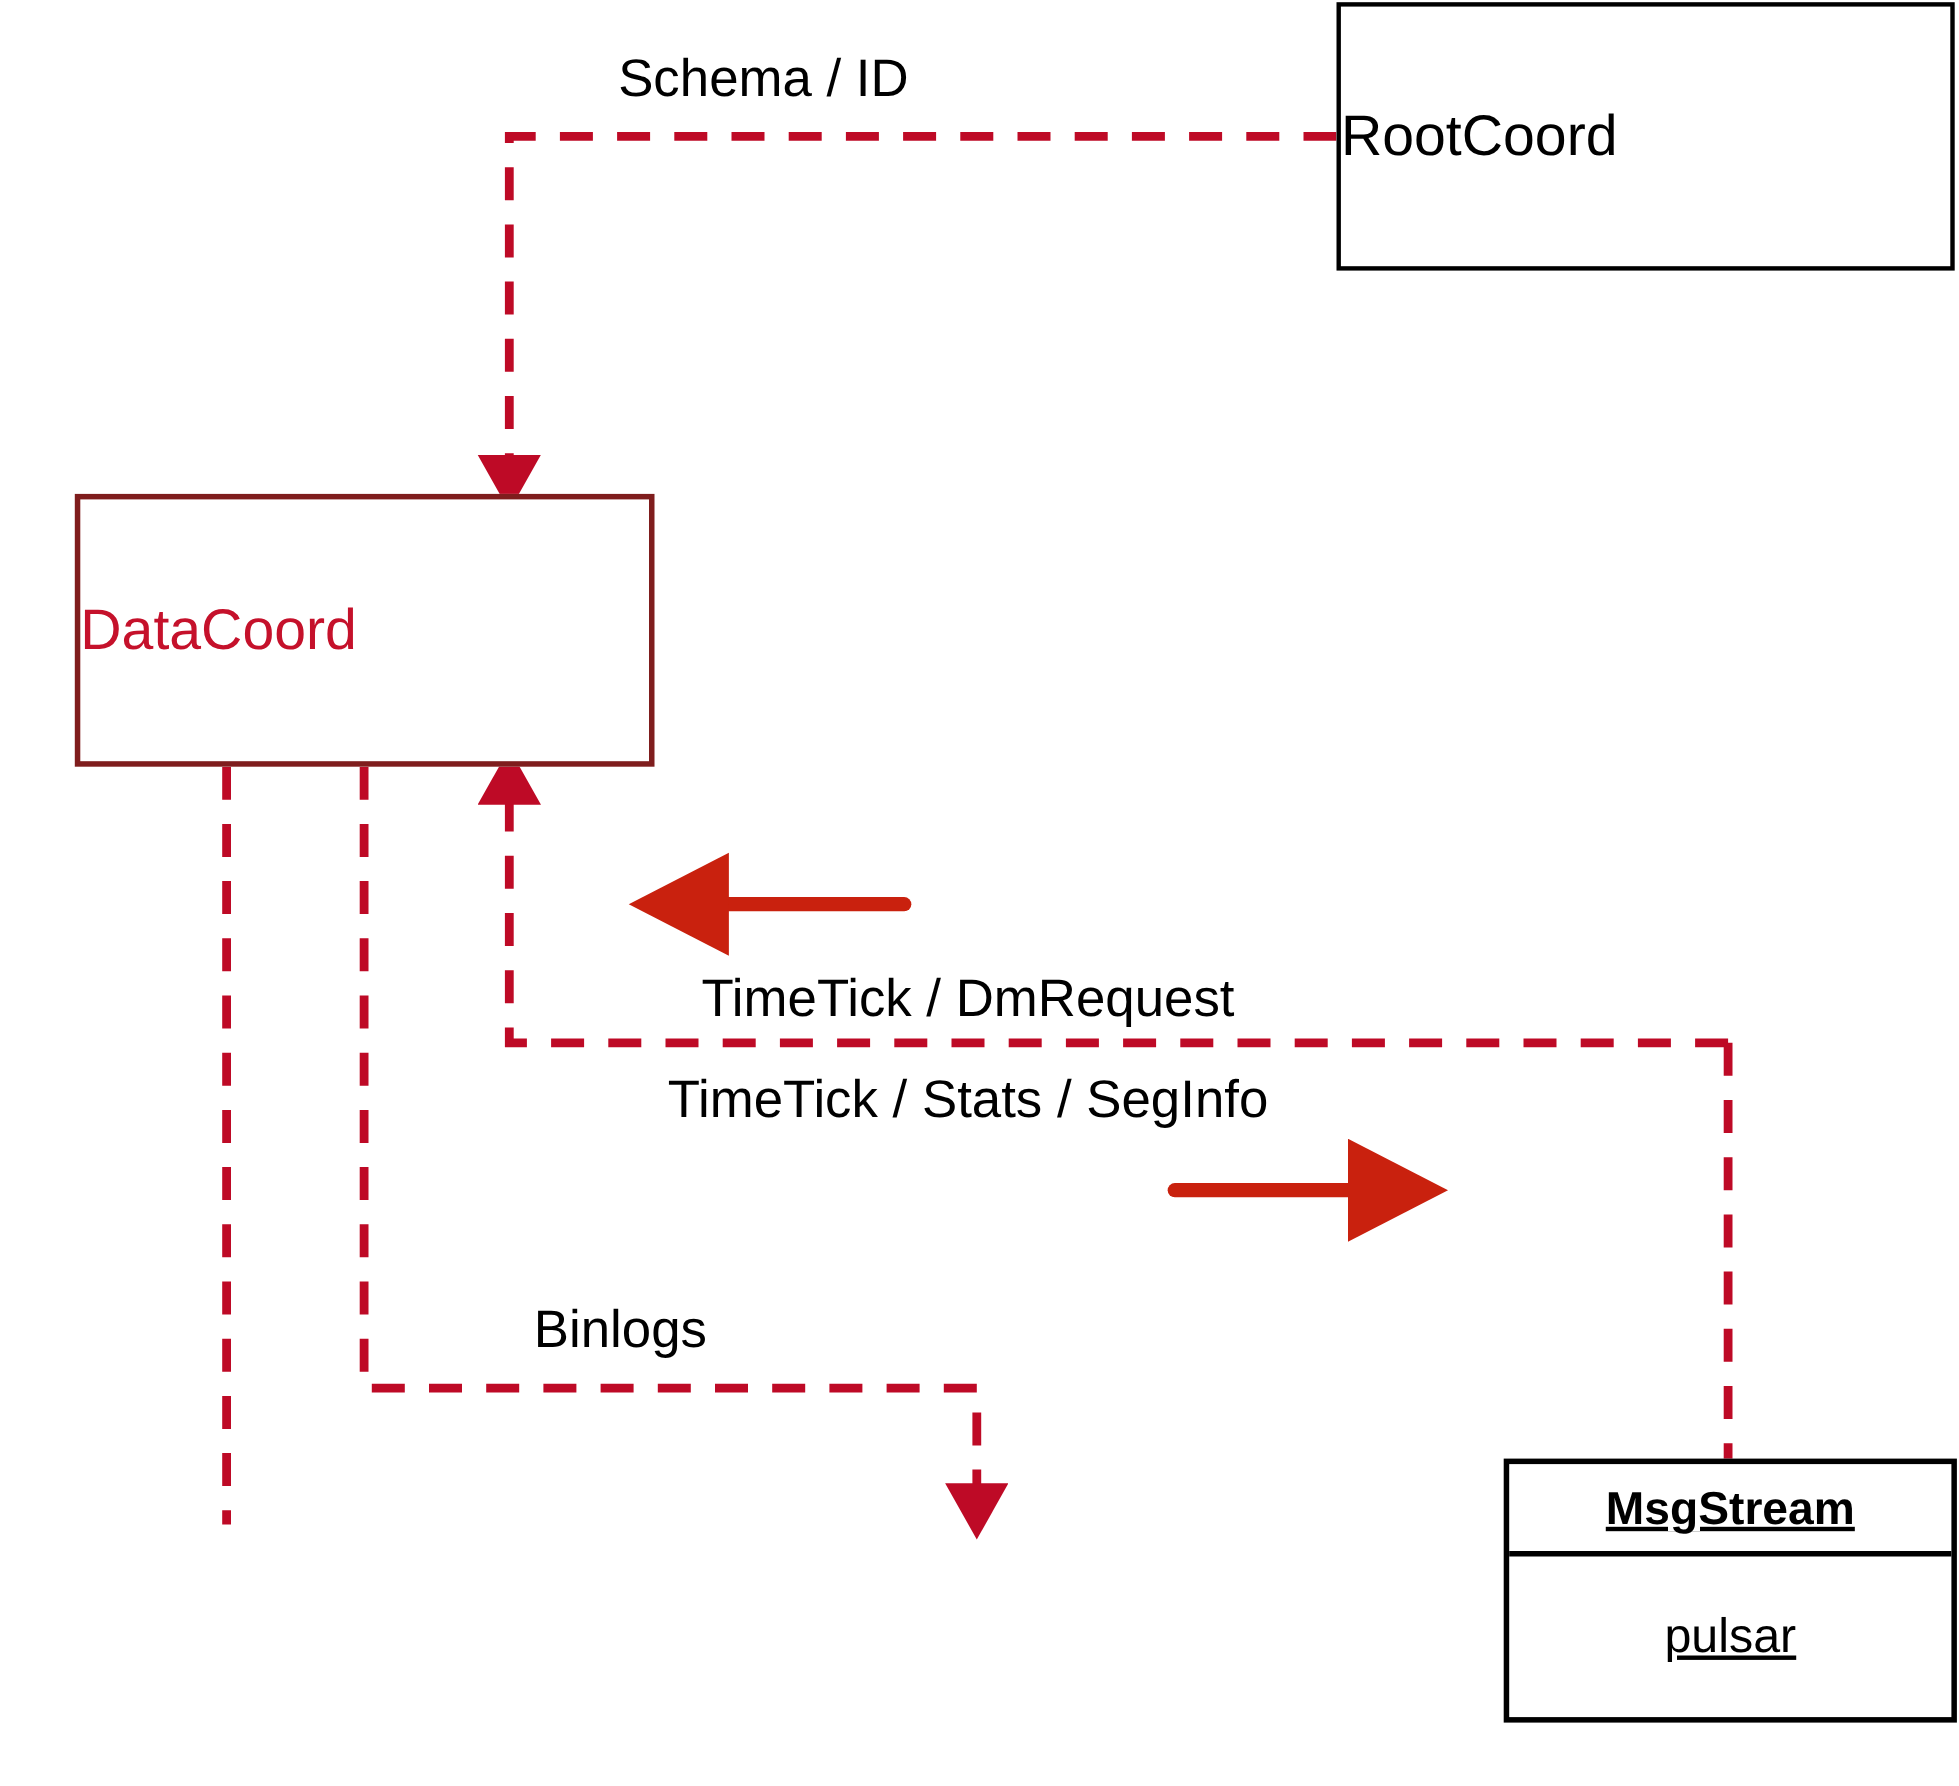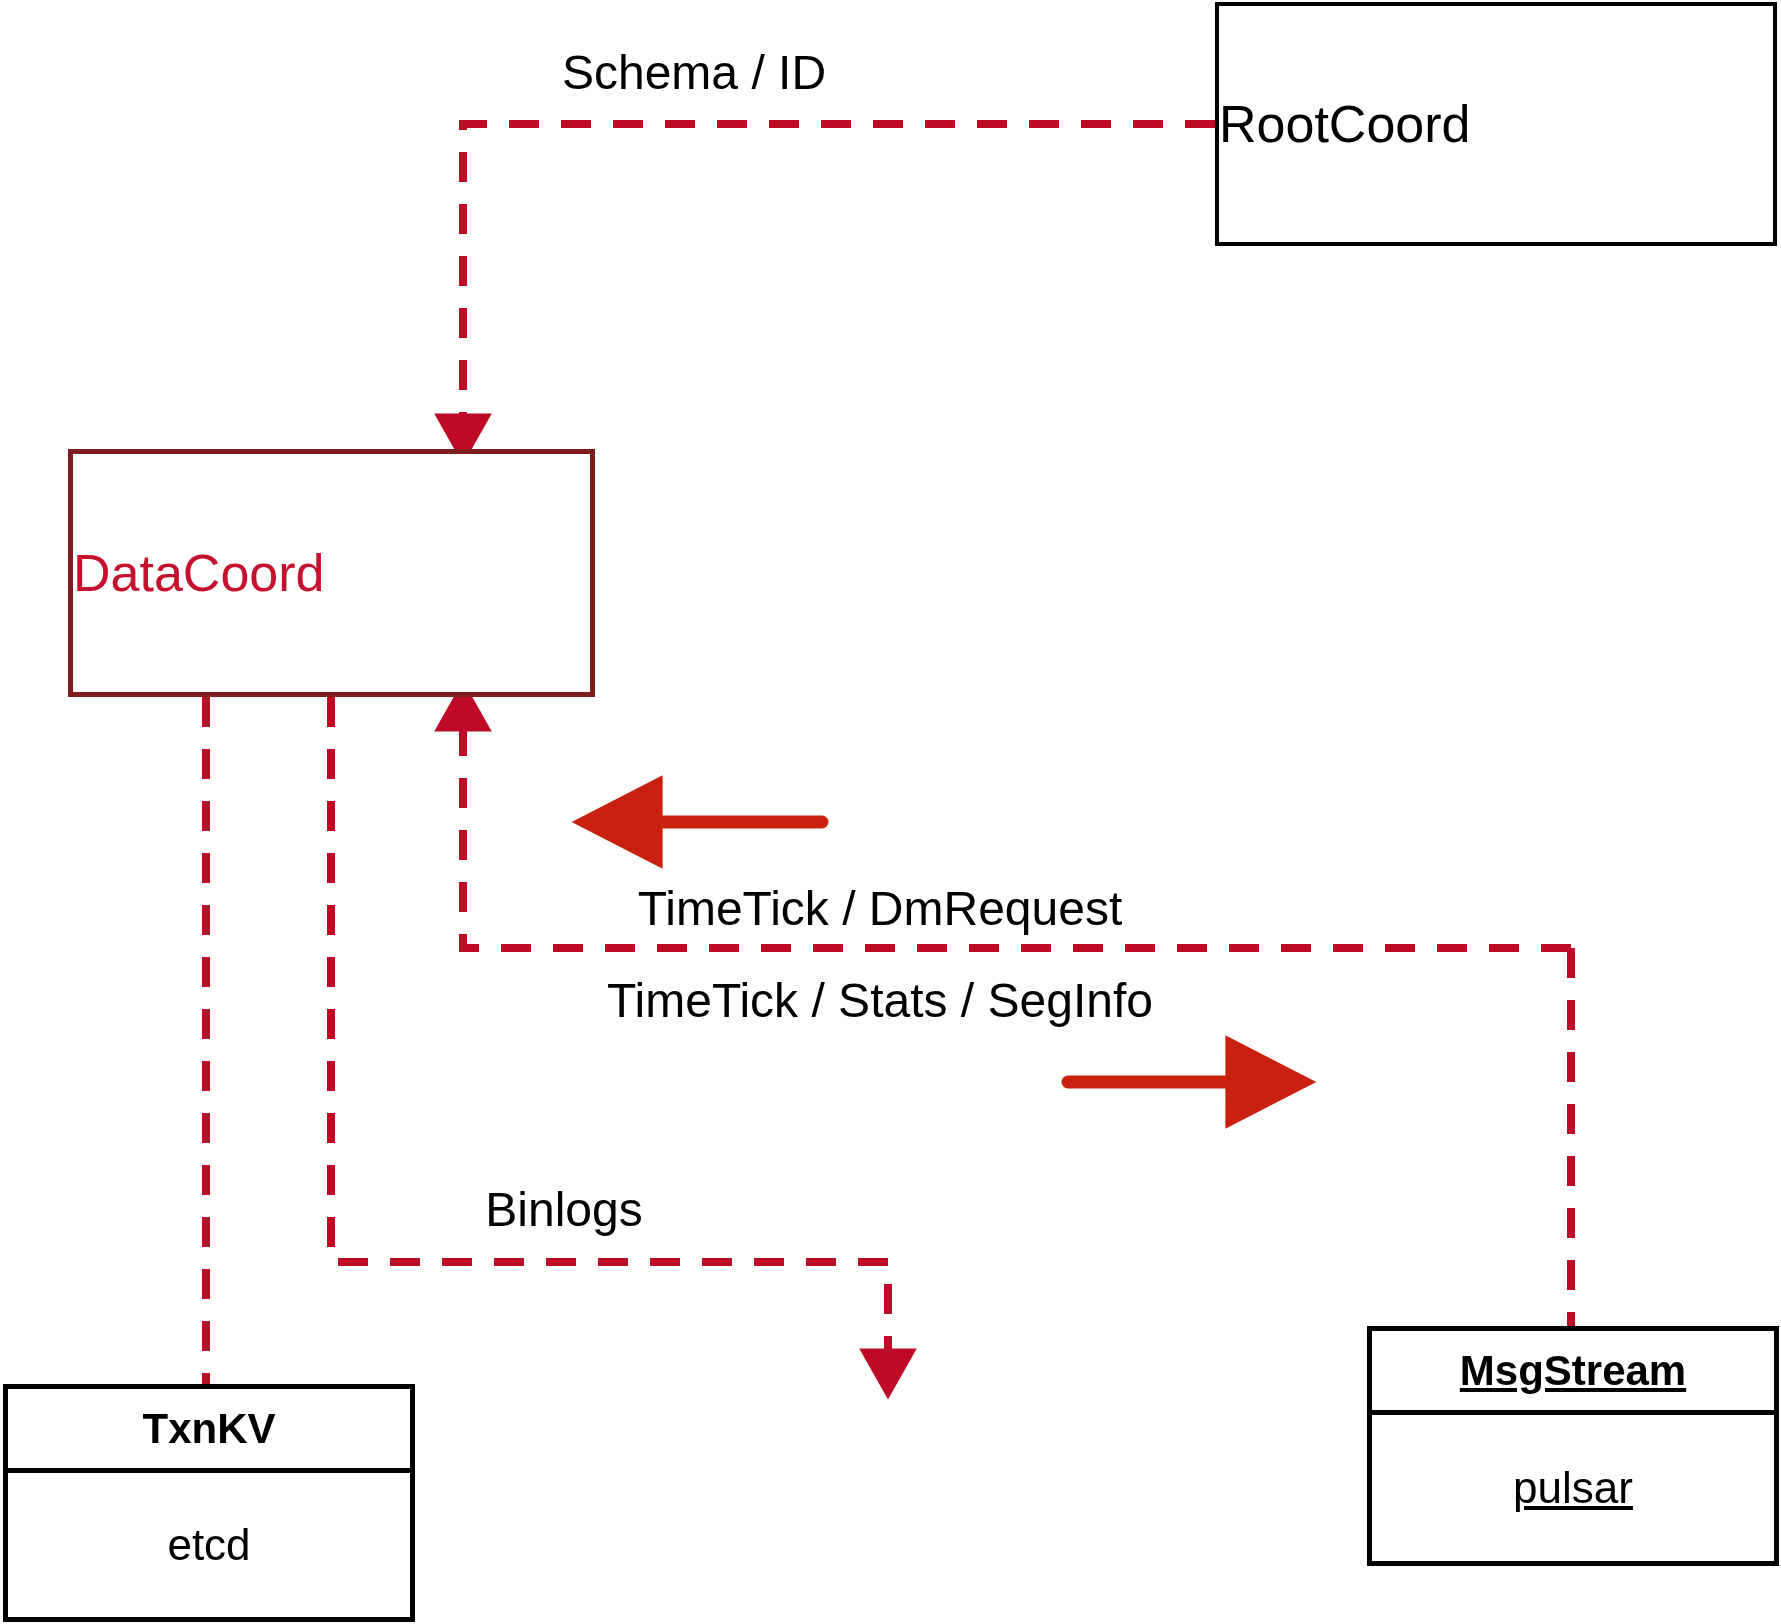--- a/index.html
+++ b/index.html
@@ -153,26 +153,20 @@
   </svg>
 
   <div class="node node-rootcoord">
     <span>RootCoord</span>
   </div>
 
   <div class="node node-datacoord">
     <span>DataCoord</span>
   </div>
 
-  <div class="node-store node-txnkv">
-    <div class="store-header">TxnKV</div>
-    <div class="store-body">
-      <div>etcd</div>
-    </div>
-  </div>
 
 
   <div class="node-store node-msgstream">
     <div class="store-header">MsgStream</div>
     <div class="store-body">
       <div>pulsar</div>
     </div>
   </div>
 
   <div class="edge-label lbl-schema">Schema / ID</div>

